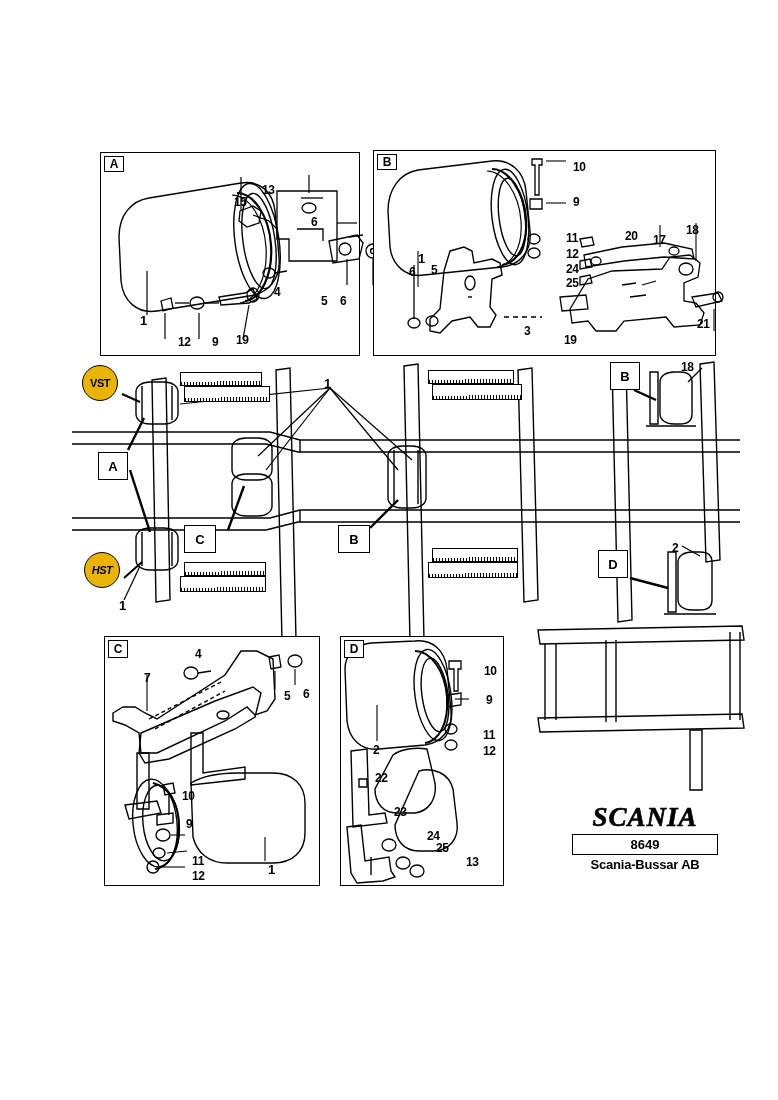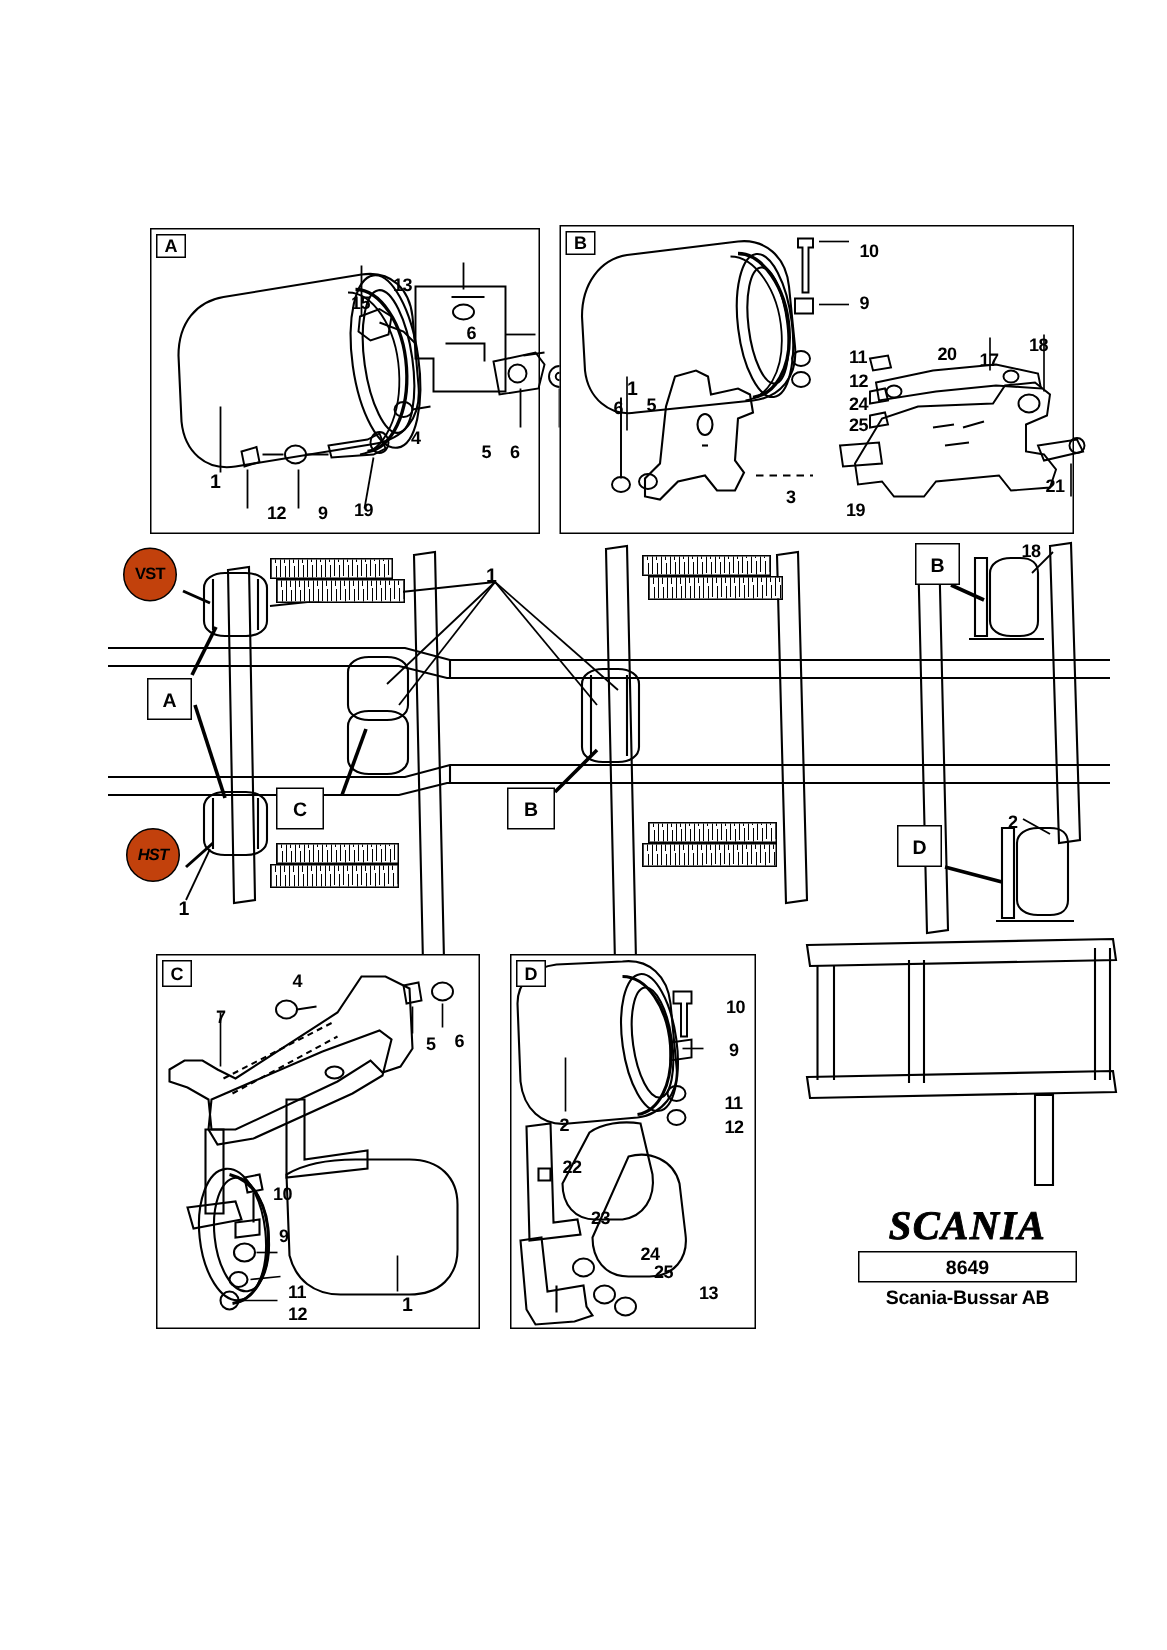--- a/index.html
+++ b/index.html
@@ -10,21 +10,21 @@
   .num{position:absolute;font-family:"Liberation Sans",sans-serif;font-weight:bold;
        font-size:12px;line-height:12px;letter-spacing:-0.3px;color:#000;white-space:nowrap;text-align:right;}
   .num.lg{font-size:13px;}
   .panel{position:absolute;border:1.6px solid #000;background:#fff;box-sizing:border-box;}
   .panel-letter{position:absolute;border:1.4px solid #000;background:#fff;
        display:flex;align-items:center;justify-content:center;
        font-weight:bold;font-size:12px;box-sizing:border-box;}
   .callout-box{position:absolute;border:1.5px solid #000;background:#fff;
        display:flex;align-items:center;justify-content:center;
        font-weight:bold;font-size:13px;box-sizing:border-box;z-index:5;}
-  .circ{position:absolute;border:1.6px solid #000;border-radius:50%;background:#c2410c;
+  .circ{position:absolute;border:1.6px solid #000;border-radius:50%;background:#eab308;
        display:flex;align-items:center;justify-content:center;
        font-weight:bold;font-size:11px;letter-spacing:-0.5px;box-sizing:border-box;z-index:6;}
   #logo-block{position:absolute;}
   #logo-word{font-family:"Liberation Serif",serif;font-weight:bold;font-style:italic;
        font-size:27px;letter-spacing:1px;text-align:center;
        -webkit-text-stroke:0.6px #000;}
   #logo-numbox{border:1.8px solid #000;text-align:center;font-weight:bold;font-size:13px;
        padding:2px 12px;margin-top:1px;background:#fff;}
   #logo-sub{text-align:center;font-weight:bold;font-size:13px;margin-top:2px;
        font-family:"Liberation Sans",sans-serif;letter-spacing:-0.2px;}

